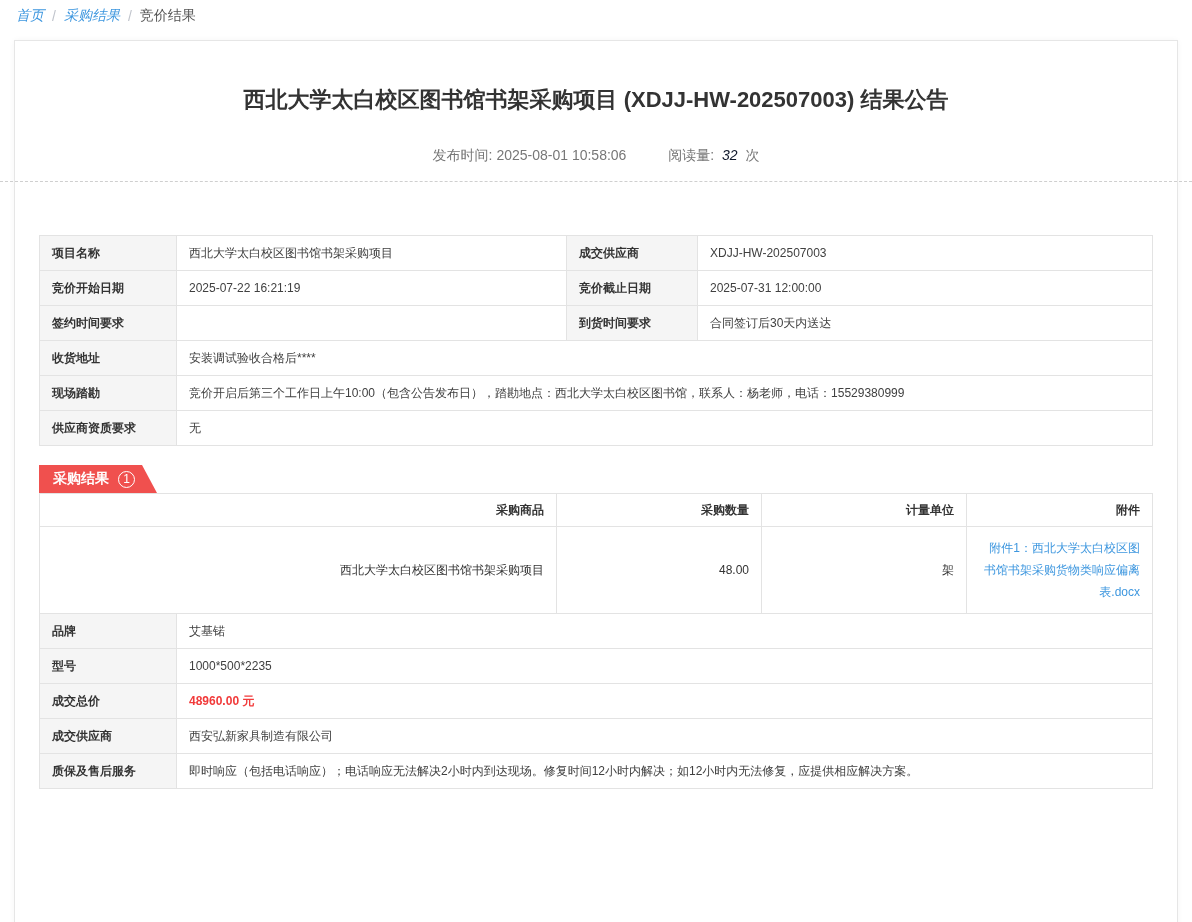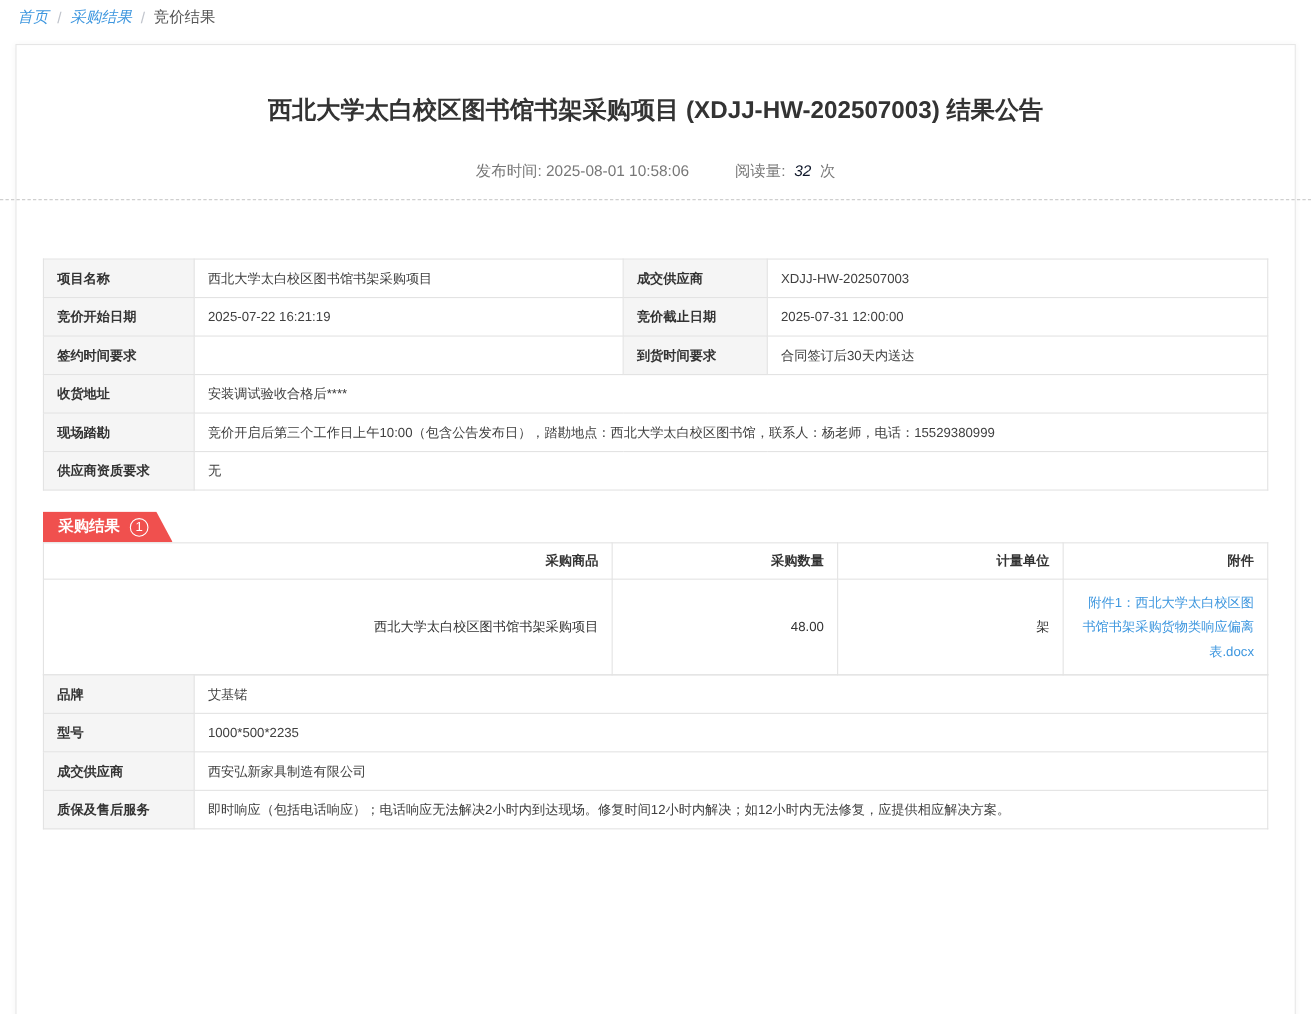--- a/index.html
+++ b/index.html
@@ -224,20 +224,27 @@
       <tbody>
         <tr>
           <td class="lbl">品牌</td>
           <td class="val">艾基锘</td>
         </tr>
         <tr>
           <td class="lbl">型号</td>
           <td class="val">1000*500*2235</td>
         </tr>
         <tr>
+          <td class="lbl">成交总价</td>
+          <td class="val">
+            <span class="red-strong">48960.00</span>
+            <span class="red-strong">元</span>
+          </td>
+        </tr>
+        <tr>
           <td class="lbl">成交供应商</td>
           <td class="val">西安弘新家具制造有限公司</td>
         </tr>
         <tr>
           <td class="lbl">质保及售后服务</td>
           <td class="val">即时响应（包括电话响应）；电话响应无法解决2小时内到达现场。修复时间12小时内解决；如12小时内无法修复，应提供相应解决方案。</td>
         </tr>
       </tbody>
     </table>
 

